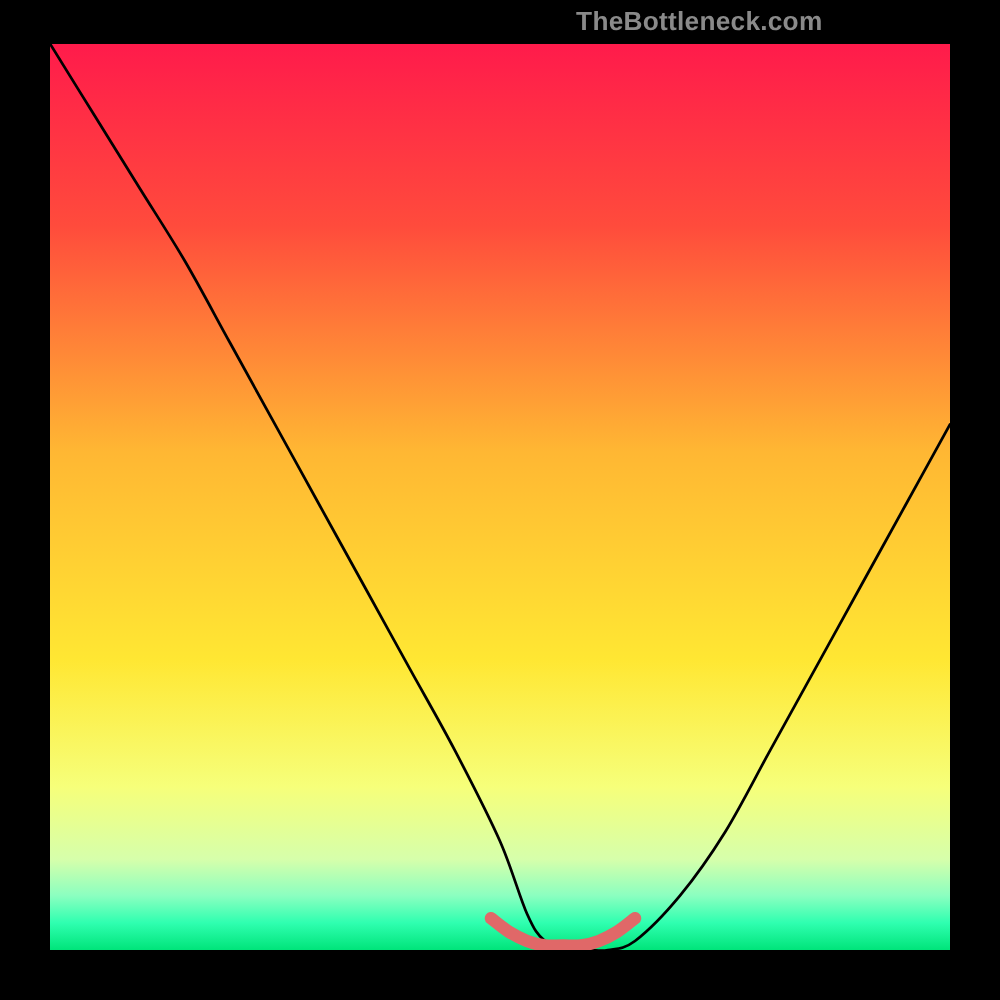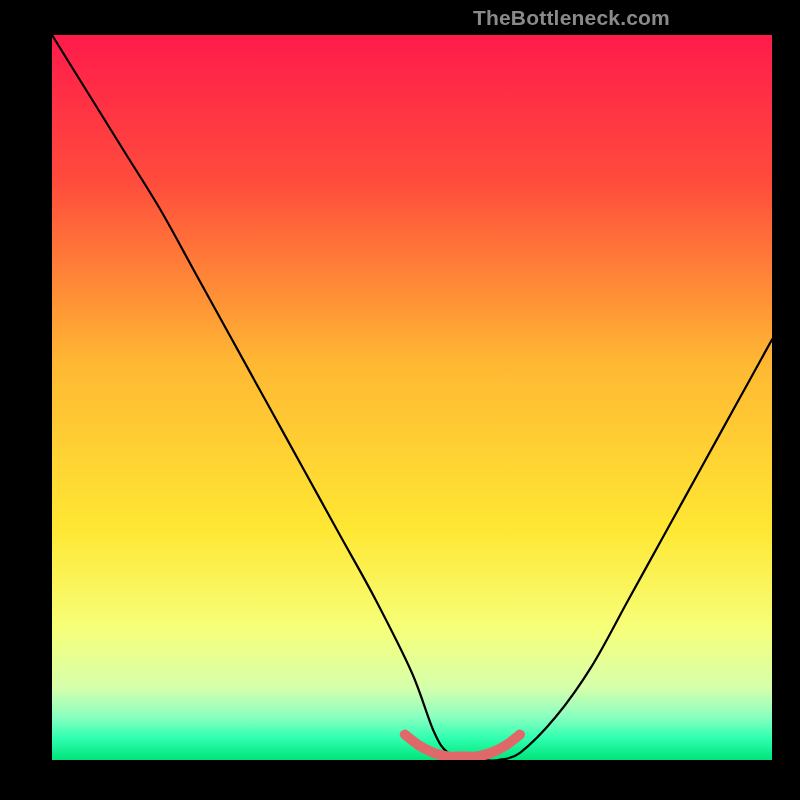--- a/index.html
+++ b/index.html
@@ -5,21 +5,21 @@
   html, body {
     margin: 0;
     padding: 0;
     width: 800px;
     height: 800px;
     background: #000;
     overflow: hidden;
   }
   .frame {
     position: absolute;
-    left: 12px;
+    left: 0;
     top: 0;
     width: 700px;
     height: 800px;
     background: #000;
   }
   .plot-area {
     position: absolute;
     left: 40px;
     top: 35px;
     width: 720px;

